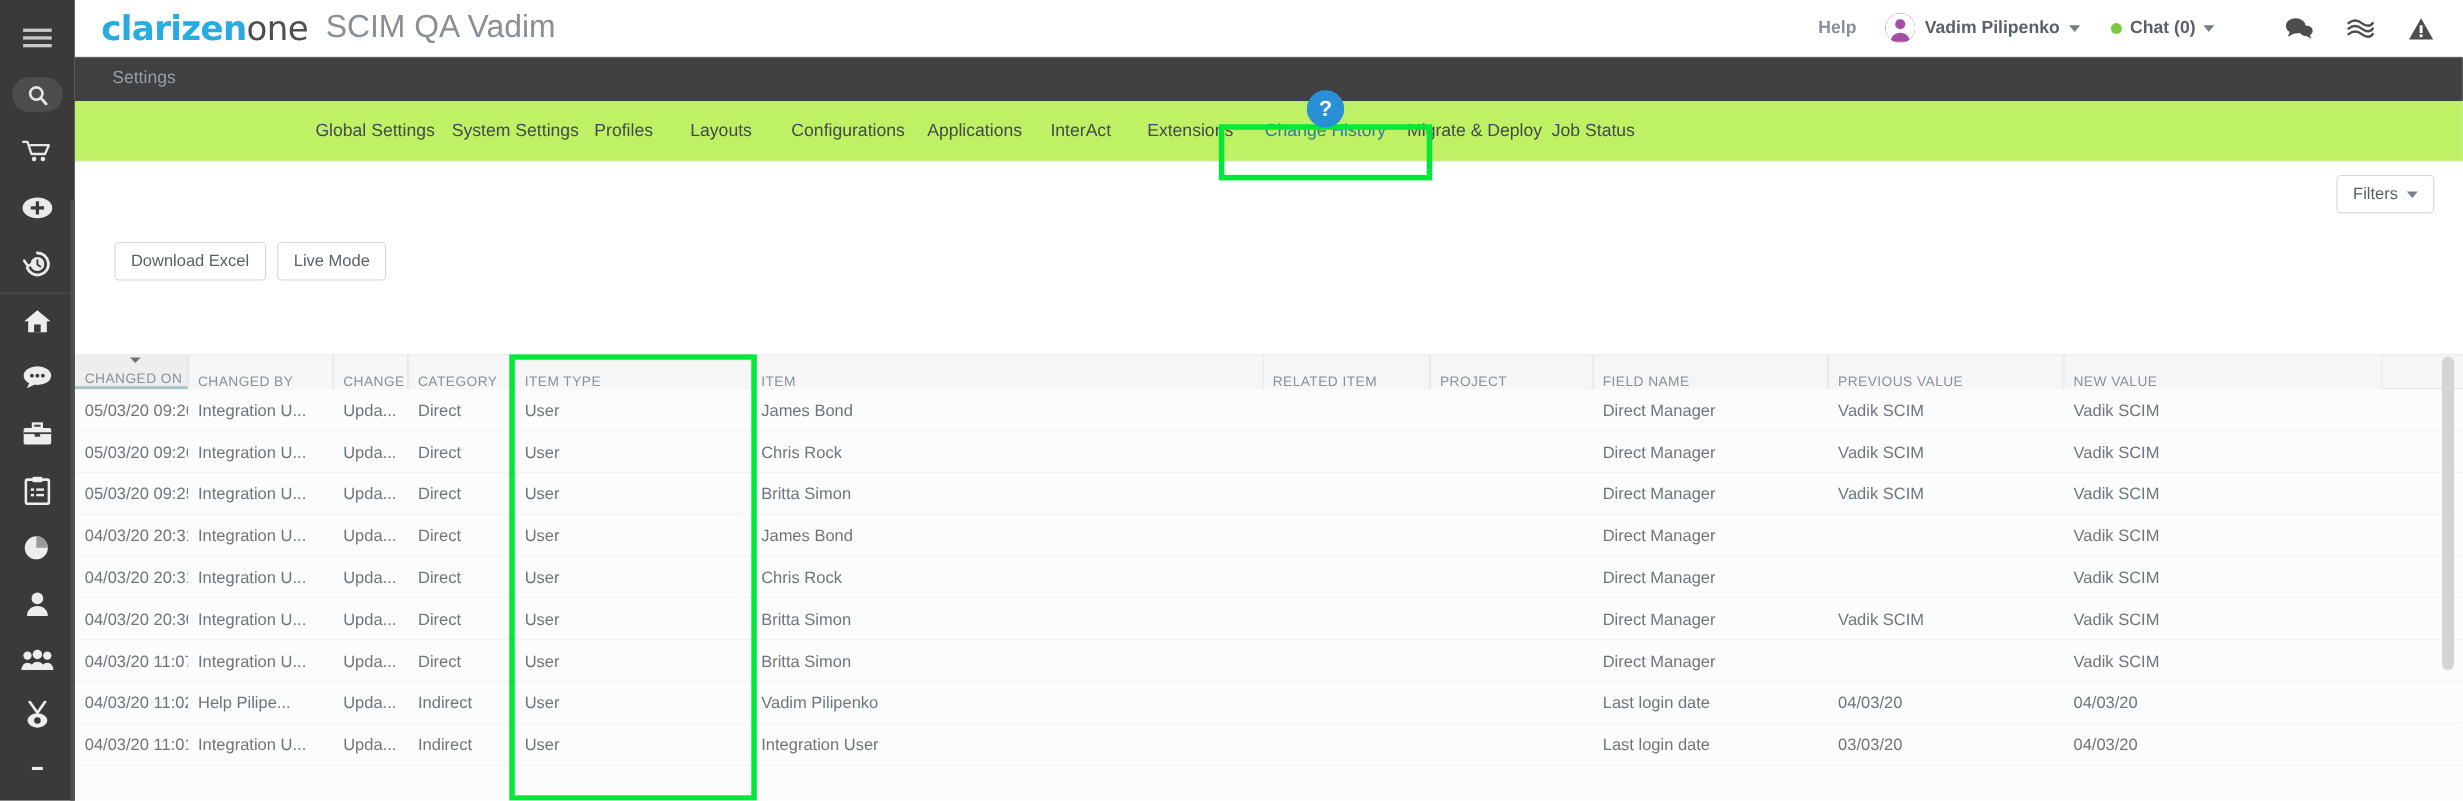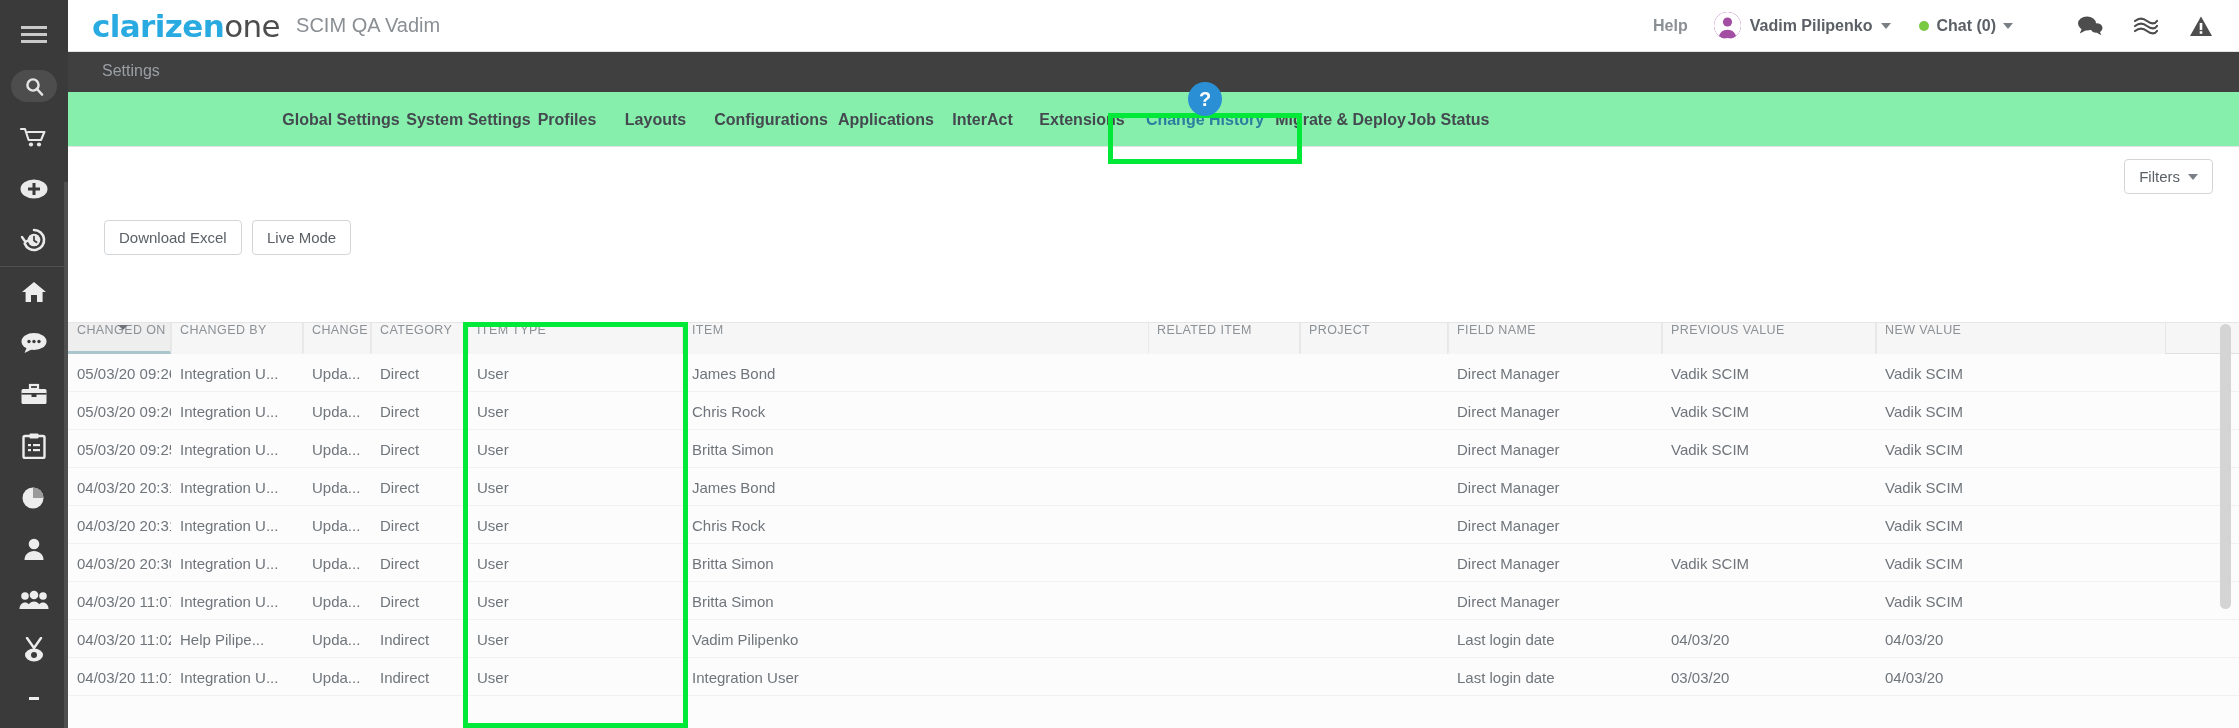--- a/index.html
+++ b/index.html
@@ -44,21 +44,21 @@
   #brand{ display:flex; align-items:baseline; margin-left:24px; }
   .logo-clari{
     font-size:31px; font-weight:bold; color:#29aae1; letter-spacing:-0.6px;
     font-family:"DejaVu Sans", sans-serif;
   }
   .logo-one{
     font-size:31px; font-weight:normal; color:#4d4d4d; letter-spacing:-0.6px;
     font-family:"DejaVu Sans", sans-serif;
   }
   #workspace-title{
-    margin-left:16px; font-size:20px; color:#8a8f94; font-weight:normal;
+    margin-left:16px; font-size:29px; color:#8a8f94; font-weight:normal;
   }
   #topbar-right{
     margin-left:auto; margin-right:26px;
     display:flex; align-items:center; gap:0;font-weight:bold;
   }
   #help-link{ font-size:16px; color:#8a8f94; margin-right:26px; }
   #user-chip{ display:flex; align-items:center; gap:9px; margin-right:28px; }
   #avatar{
     width:27px;height:27px;border-radius:50%;
     background:#a24ea2; display:flex;align-items:flex-end;justify-content:center;
@@ -74,21 +74,21 @@
   
   #breadcrumb-bar{
     position:absolute; left:68px; top:52px; right:0; height:40px;
     background:#404040;
   }
   #breadcrumb{ position:absolute; left:34px; top:10px; font-size:16px; color:#9a9fa4; }
 
   
   #tabbar{
     position:absolute; left:68px; top:92px; right:0; height:55px;
-    background:#86efac; border-bottom:1px solid #e3e3e3;font-weight:bold;
+    background:#bef264; border-bottom:1px solid #e3e3e3;
   }
   .tab{
     position:absolute; top:0; height:55px;
     display:flex; align-items:center; justify-content:center;
     font-size:16px; color:#44494f; white-space:nowrap;
   }
   .tab.active{ color:#2a7f9e; }
   #tab-highlight{
     position:absolute; border:5px solid #00e838; background:transparent;
     pointer-events:none; z-index:12;
@@ -120,21 +120,21 @@
     position:absolute; left:68px; top:322px; right:0; bottom:0;
     background:#fcfcfc; overflow:hidden;
   }
   #grid-header{
     position:relative; height:32px; background:#f6f6f6;
     border-bottom:1px solid #e0e0e0; border-top:1px solid #e6e6e6;
   }
   .hcell{
     position:absolute; top:0; height:31px;
     font-size:12.5px; color:#8c9196; letter-spacing:0.4px;
-    display:flex; align-items:flex-start; padding-left:9px;
+    display:flex; align-items:flex-end; padding-left:9px;
     border-right:1px solid #e6e6e6;
     background:#f6f6f6;
   }
   .hcell.sorted{ background:#eeeeee; border-bottom:3px solid #a9c6cc; }
   #sort-caret{
     position:absolute; left:50px; top:2px;
     width:0;height:0;border-left:5px solid transparent;border-right:5px solid transparent;border-top:5px solid #6e7479;
   }
   .row{
     position:relative; height:38px; border-bottom:1px solid #f1f1f1;

